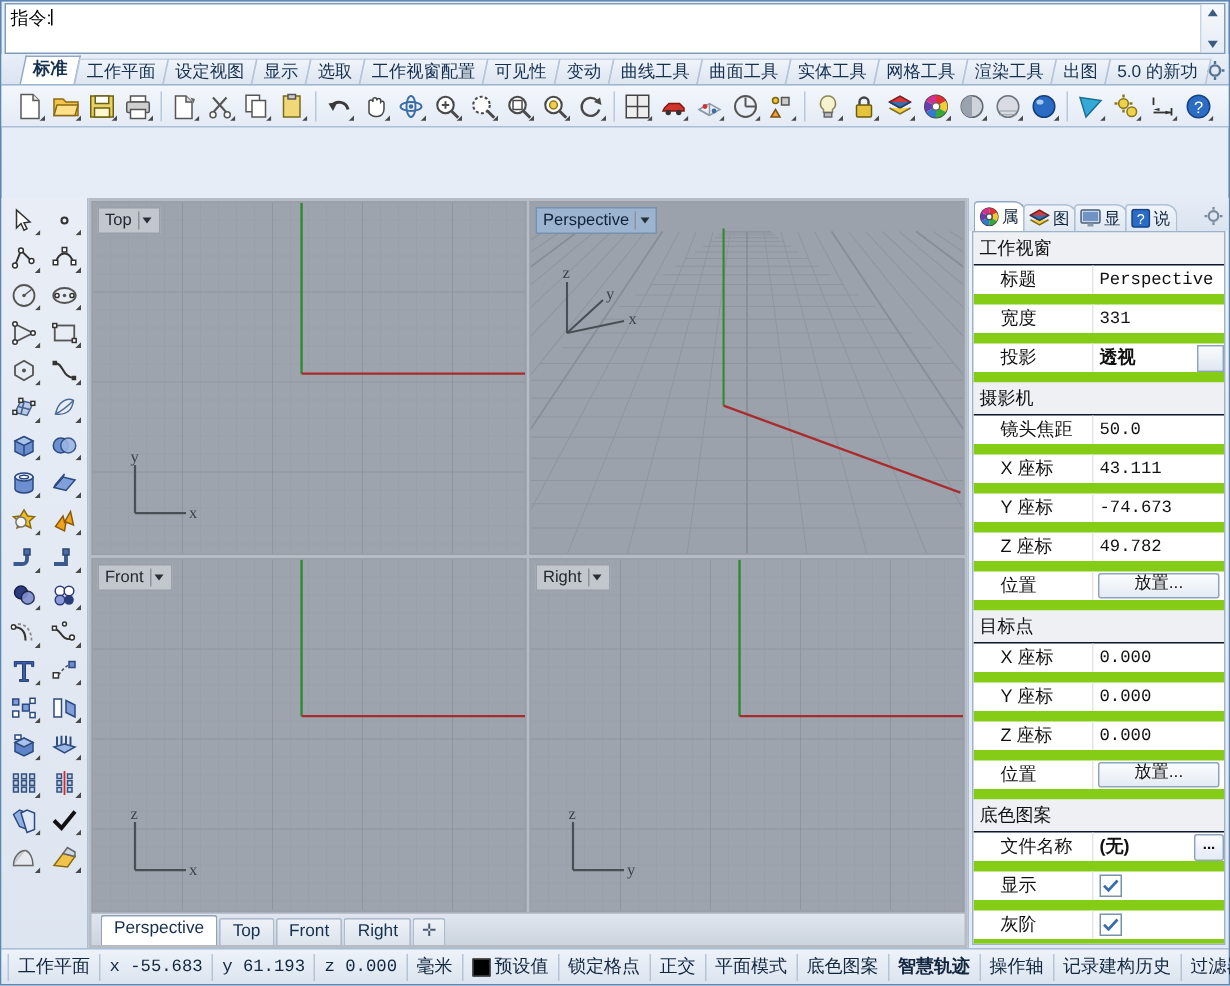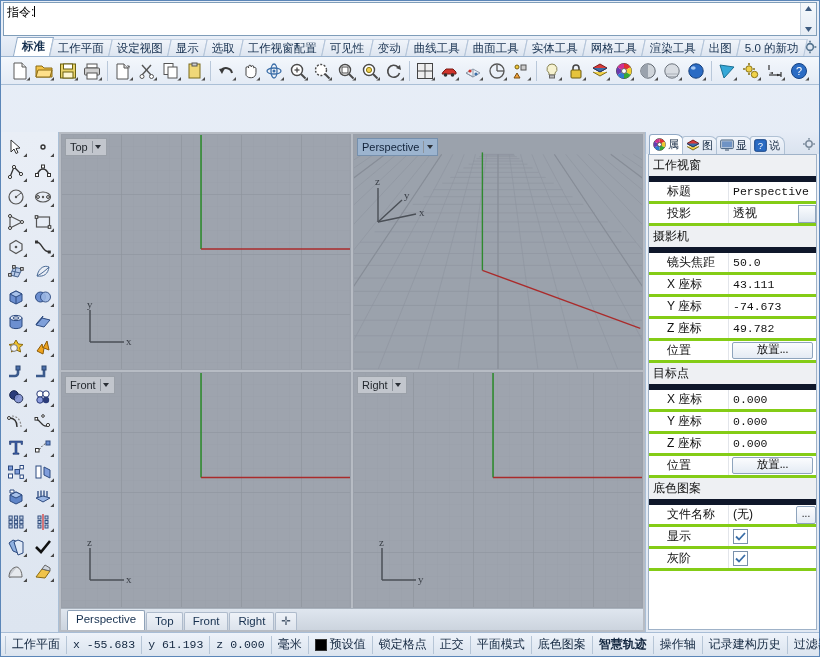--- a/index.html
+++ b/index.html
@@ -241,52 +241,52 @@
     white-space:nowrap;
   }
   .rp-tab.active{background:#fff;border-color:#90a8c4;height:20px;}
   .rp-gear{position:absolute;right:3px;bottom:3px;width:14px;height:14px;}
 
   .rp-body{
     flex:1;background:#fff;border:1px solid #9fb2c8;margin:0 2px 2px 2px;
     overflow:hidden;box-sizing:border-box;
   }
   .sect-head{
-    background:#eef0f3;border-bottom:6px solid #0f172a;
+    background:#eef0f3;border-bottom:1px solid #0f172a;
     font-size:12px;color:#111;padding:2px 4px;
   }
   .prow{
     display:flex;height:19px;align-items:flex-start;
-    border-bottom:3px solid #84cc16;
+    border-bottom:7px solid #84cc16;
     font-size:12px;color:#111;
   }
   .plabel{
     width:80px;flex:0 0 80px;padding-left:18px;box-sizing:border-box;
     border-right:1px solid #e2e5ea;height:19px;line-height:19px;
     white-space:nowrap;overflow:hidden;
   }
   .pval{
     flex:1;padding-left:4px;height:19px;line-height:19px;
     font-family:"Liberation Mono","DejaVu Sans Mono",monospace;font-size:11.5px;
     white-space:nowrap;overflow:hidden;display:flex;align-items:center;
   }
-  .pval.cjk{font-family:"Liberation Sans","DejaVu Sans",sans-serif;font-size:12px;}
+  .pval.cjk{font-family:"Liberation Sans","DejaVu Sans",sans-serif;font-size:12px;font-weight:bold;}
   .combo-arrow{
     margin-left:auto;width:16px;height:16px;flex:0 0 16px;
     background:linear-gradient(#fafcfe,#dfe7f1);
     border:1px solid #8ea4bd;
     display:flex;align-items:center;justify-content:center;
   }
   .combo-arrow i{width:0;height:0;border-left:3px solid transparent;border-right:3px solid transparent;border-top:4px solid #1c3consequ;border-top-color:#16334f;}
   .btn-small{
     flex:1;margin:0 3px;height:15px;
     background:linear-gradient(#fbfcfe,#e4ebf4);
     border:1px solid #8ea4bd;border-radius:2px;
     font-size:11.5px;color:#111;text-align:center;line-height:13px;
-    font-family:Liberation Serif, serif;
+    font-family:Liberation Sans, sans-serif;
   }
   .btn-dots{
     margin-left:auto;width:18px;height:16px;flex:0 0 18px;
     background:linear-gradient(#fbfcfe,#e4ebf4);
     border:1px solid #8ea4bd;border-radius:2px;
     font-size:10px;color:#111;text-align:center;line-height:13px;
   }
   .chk{
     width:13px;height:13px;border:1px solid #7a91ab;background:#fff;
     display:flex;align-items:center;justify-content:center;
@@ -1176,20 +1176,24 @@
             </svg>
         </div>
       </div>
       <div class="rp-body" id="rpbody">
           <div class="sect-head">工作视窗</div>
           <div class="prow">
             <div class="plabel">标题</div>
             <div class="pval">Perspective</div>
           </div>
           <div class="prow">
+            <div class="plabel">宽度</div>
+            <div class="pval">331</div>
+          </div>
+          <div class="prow">
             <div class="plabel">投影</div>
             <div class="pval cjk">
               <span>透视</span>
               <span class="combo-arrow">
                 <i></i>
               </span>
             </div>
           </div>
           <div class="sect-head">摄影机</div>
           <div class="prow">

